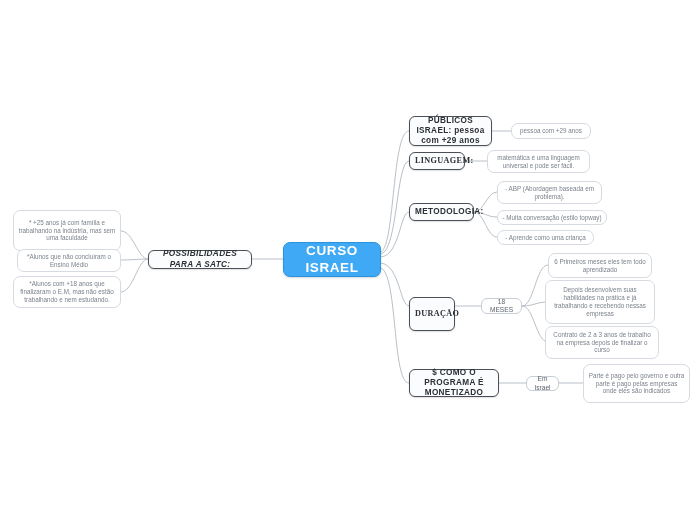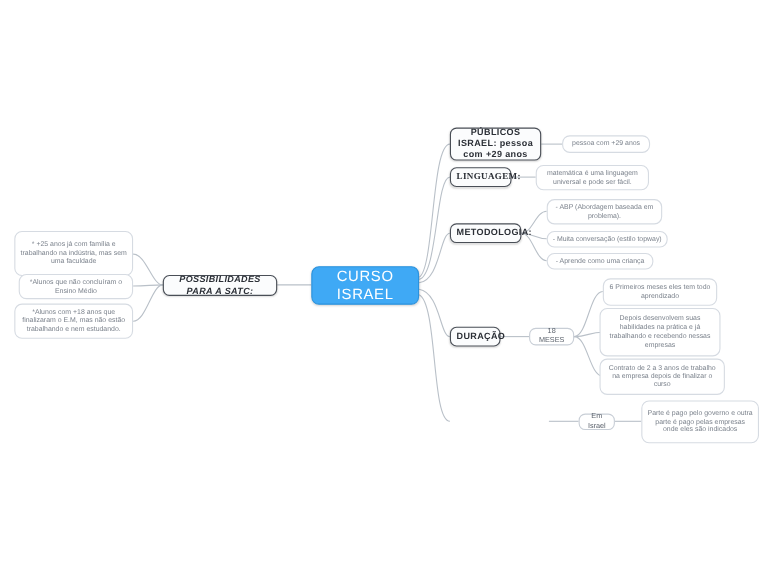--- a/index.html
+++ b/index.html
@@ -32,21 +32,21 @@
     line-height: 1.25;
     background: #ffffff;
   }
   
   .node.root {
     background: #3fa9f5;
     border: 1px solid #2b92dd;
     border-radius: 7px;
     color: #ffffff;
     font-size: 13.5px;
-    font-weight: normal;
+    font-weight: bold;
     letter-spacing: 0.6px;
     box-shadow: 0 1px 2px rgba(0,0,0,0.16);
   }
   
   .node.topic {
     background: #fbfcfd;
     border: 1.6px solid #4a4f57;
     border-radius: 6px;
     color: #2b2f36;
     font-size: 8.2px;
@@ -157,36 +157,39 @@
   <div class="node leaf" style="left:497px; top:181px; width:105px; height:23px;">
     <span class="node-label">- ABP (Abordagem baseada em problema).</span>
   </div>
   <div class="node leaf" style="left:497px; top:210px; width:110px; height:15px;">
     <span class="node-label">- Muita conversação (estilo topway)</span>
   </div>
   <div class="node leaf" style="left:497px; top:230px; width:97px; height:15px;">
     <span class="node-label">- Aprende como uma criança</span>
   </div>
 
-  <div class="node topic" style="left:409px; top:297px; width:46px; height:18px;">
+  <div class="node topic" style="left:409px; top:297px; width:46px; height:34px;font-family:Liberation Serif, serif;">
     <span class="node-label">DURAÇÃO</span>
   </div>
   <div class="node sub" style="left:481px; top:298px; width:41px; height:16px;">
     <span class="node-label">18 MESES</span>
   </div>
   <div class="node leaf" style="left:548px; top:253px; width:104px; height:25px;">
     <span class="node-label">6 Primeiros meses eles tem todo aprendizado</span>
   </div>
   <div class="node leaf" style="left:545px; top:280px; width:110px; height:44px;">
     <span class="node-label">Depois desenvolvem suas habilidades na prática e já trabalhando e recebendo nessas empresas</span>
   </div>
   <div class="node leaf" style="left:545px; top:326px; width:114px; height:33px;">
     <span class="node-label">Contrato de 2 a 3 anos de trabalho na empresa depois de finalizar o curso</span>
   </div>
 
+  <div class="node topic" style="left:409px; top:369px; width:90px; height:28px;">
+    <span class="node-label">$ COMO O PROGRAMA É MONETIZADO</span>
+  </div>
   <div class="node sub" style="left:526px; top:376px; width:33px; height:15px;">
     <span class="node-label">Em Israel</span>
   </div>
   <div class="node leaf" style="left:583px; top:364px; width:107px; height:39px;">
     <span class="node-label">Parte é pago pelo governo e outra parte é pago pelas empresas onde eles são indicados</span>
   </div>
 
 </div>
 
 </body></html>

